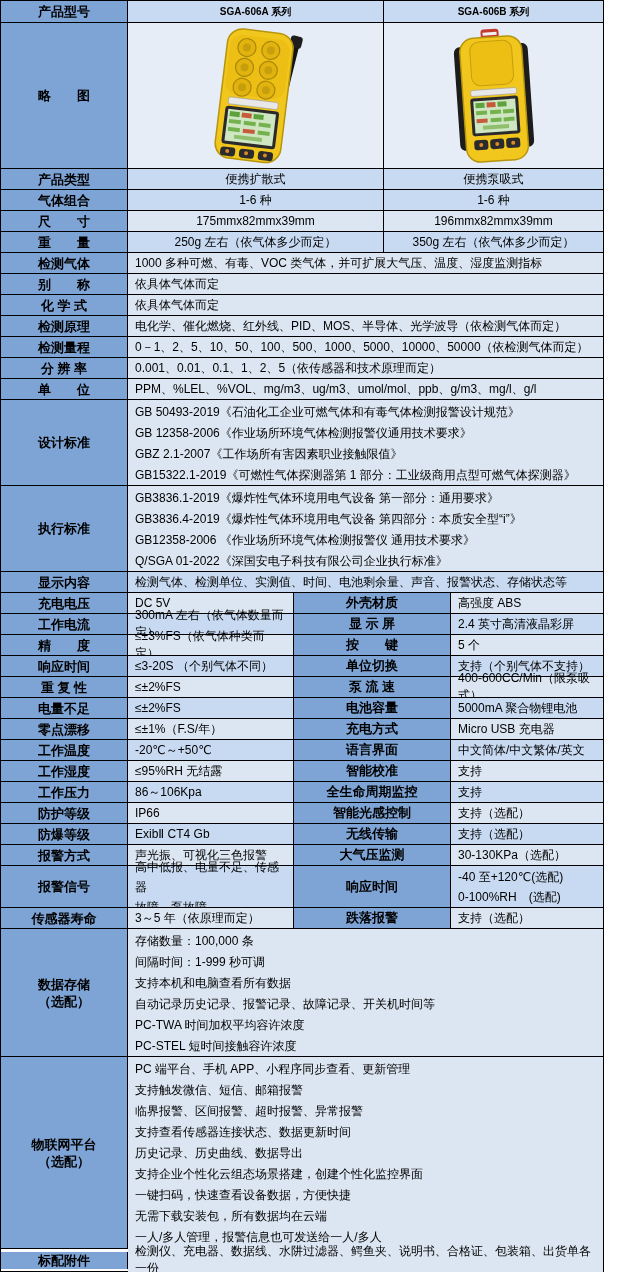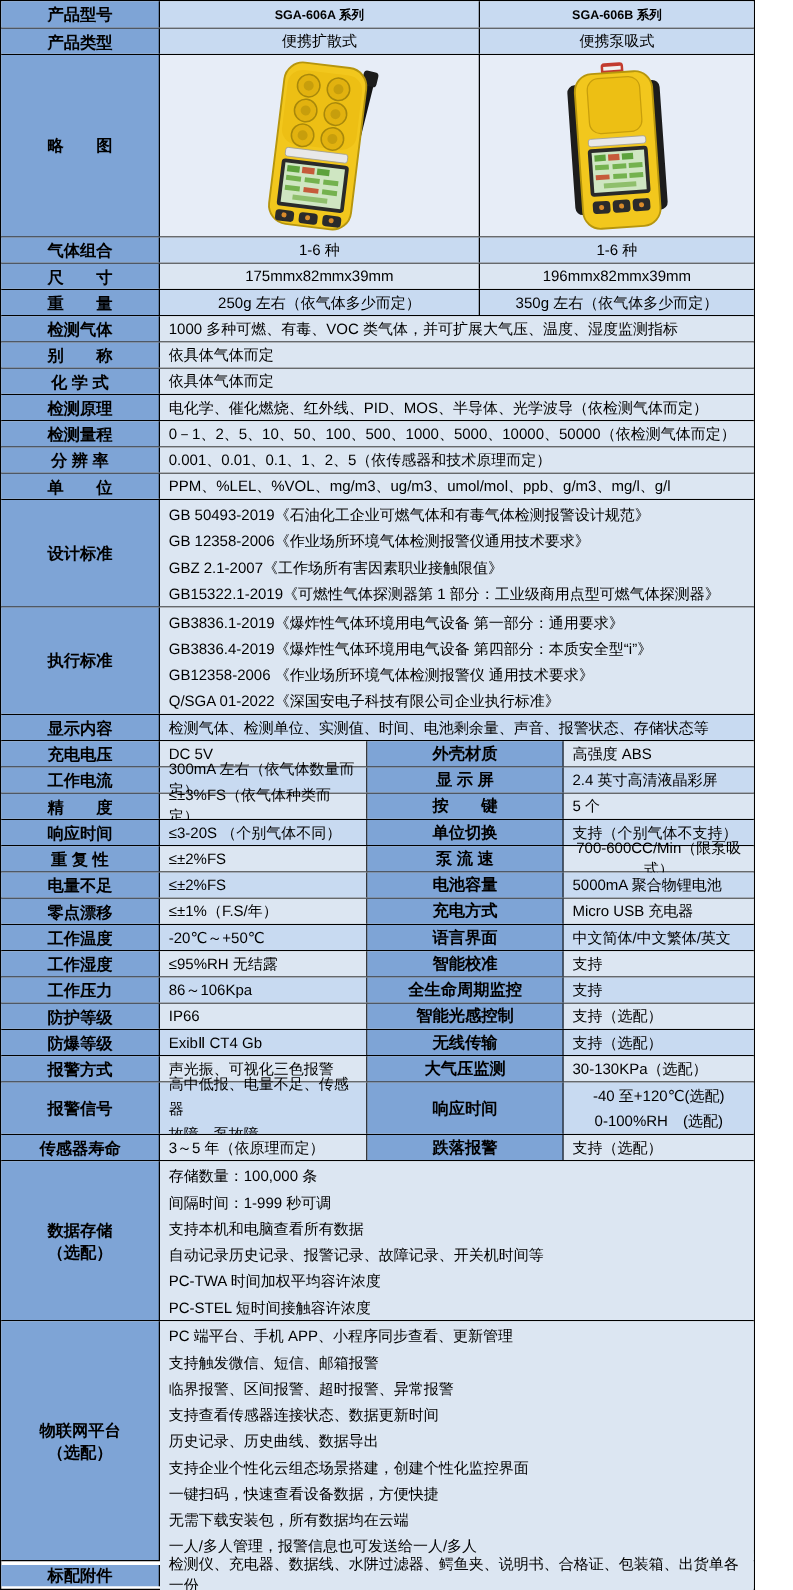--- a/index.html
+++ b/index.html
@@ -26,21 +26,21 @@
   .lab2 {
     width:157px; min-width:157px;
     background:#7EA4D6;
     border-right:1px solid #000;
     display:flex; align-items:center; justify-content:center;
     font-weight:bold; font-size:13px; text-align:center;
   }
   .va { width:256px; min-width:256px; border-right:1px solid #000; }
   .vb { flex:1; }
   .v1 { width:166px; min-width:166px; border-right:1px solid #000; }
-  .v2 { flex:1;text-align:center; }
+  .v2 { flex:1; }
   .vf { flex:1; }
 
   .cell { display:flex; align-items:center; font-size:12px; padding:0 7px; }
   .ctr  { justify-content:center; text-align:center; padding:0 3px; }
   .bold { font-weight:bold; font-size:10px; }
 
   .para { display:block; padding:2px 7px; }
   .para div { line-height:21px; font-size:12px; white-space:nowrap; }
   .two-line { display:flex; flex-direction:column; justify-content:center; padding:0 7px; }
   .two-line div { line-height:20px; font-size:12px; }
@@ -63,26 +63,20 @@
 </style>
 </head>
 <body>
 
 <div class="tbl">
 
   <div class="r h22 bgB">
     <div class="lab">产品型号</div>
     <div class="va cell ctr bold">SGA-606A 系列</div>
     <div class="vb cell ctr bold">SGA-606B 系列</div>
-  </div>
-
-  <div class="r h21 bgB">
-    <div class="lab">产品类型</div>
-    <div class="va cell ctr">便携扩散式</div>
-    <div class="vb cell ctr">便携泵吸式</div>
   </div>
 
   <div class="r h146 bgL">
     <div class="lab">略　　图</div>
     <div class="va imgcell">
       <svg width="190" height="138" viewBox="0 0 190 138">
         <g transform="rotate(14 138 20)">
           <rect x="130" y="14" width="8" height="112" rx="4" fill="#141414"></rect>
           <rect x="128" y="10" width="12" height="12" rx="3" fill="#1d1d1d"></rect>
         </g>
@@ -164,20 +158,26 @@
           </g>
           <g fill="#d98a2b">
             <circle cx="59" cy="117" r="2"></circle>
               <circle cx="75" cy="117" r="2"></circle>
               <circle cx="91" cy="117" r="2"></circle>
           </g>
         </g>
       </svg>
     </div>
   </div>
+
+  <div class="r h21 bgB">
+    <div class="lab">产品类型</div>
+    <div class="va cell ctr">便携扩散式</div>
+    <div class="vb cell ctr">便携泵吸式</div>
+  </div>
   <div class="r h21 bgB">
     <div class="lab">气体组合</div>
     <div class="va cell ctr">1-6 种</div>
     <div class="vb cell ctr">1-6 种</div>
   </div>
   <div class="r h21 bgA">
     <div class="lab">尺　　寸</div>
     <div class="va cell ctr">175mmx82mmx39mm</div>
     <div class="vb cell ctr">196mmx82mmx39mm</div>
   </div>
@@ -262,21 +262,21 @@
   <div class="r h21 bgB">
     <div class="lab">响应时间</div>
     <div class="v1 cell">≤3-20S （个别气体不同）</div>
     <div class="lab2">单位切换</div>
     <div class="v2 cell">支持（个别气体不支持）</div>
   </div>
   <div class="r h21 bgA">
     <div class="lab">重 复 性</div>
     <div class="v1 cell">≤±2%FS</div>
     <div class="lab2">泵 流 速</div>
-    <div class="v2 cell">700-600CC/Min（限泵吸式）</div>
+    <div class="v2 cell">400-600CC/Min（限泵吸式）</div>
   </div>
   <div class="r h21 bgB">
     <div class="lab">电量不足</div>
     <div class="v1 cell">≤±2%FS</div>
     <div class="lab2">电池容量</div>
     <div class="v2 cell">5000mA 聚合物锂电池</div>
   </div>
   <div class="r h21 bgA">
     <div class="lab">零点漂移</div>
     <div class="v1 cell">≤±1%（F.S/年）</div>

